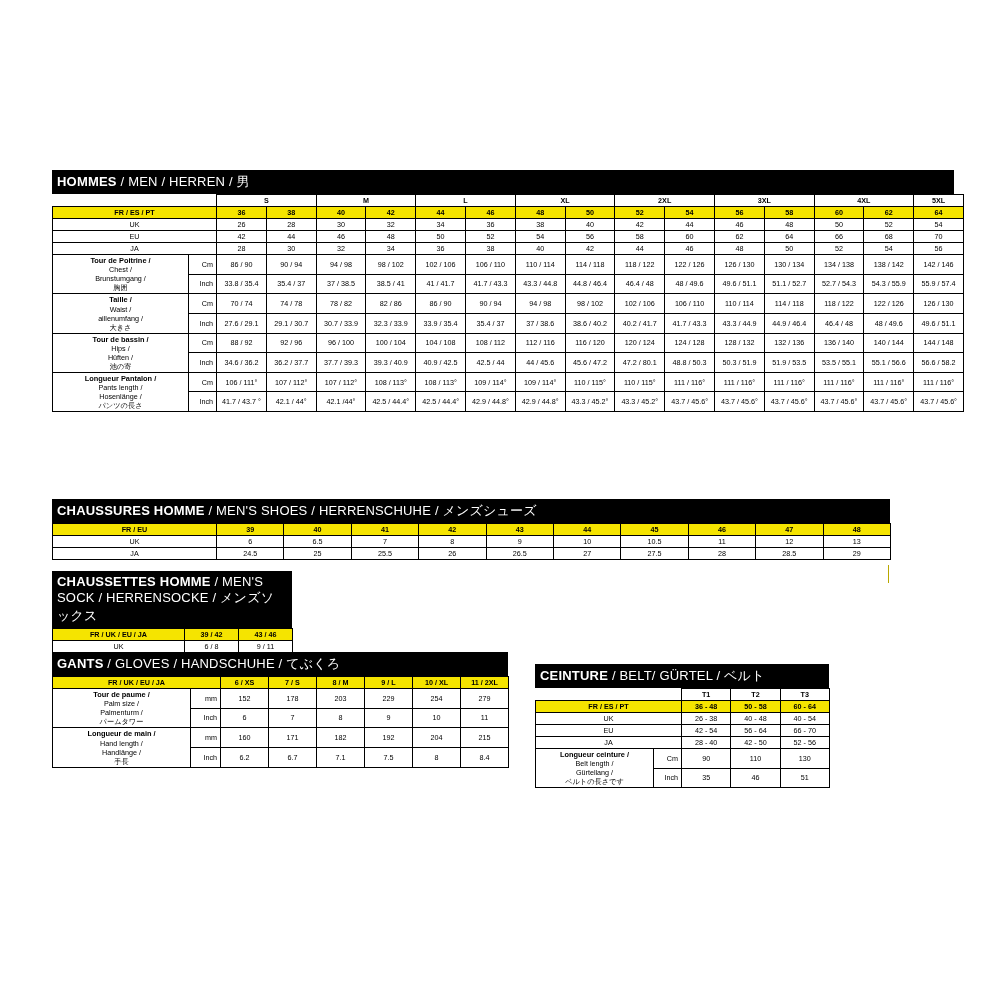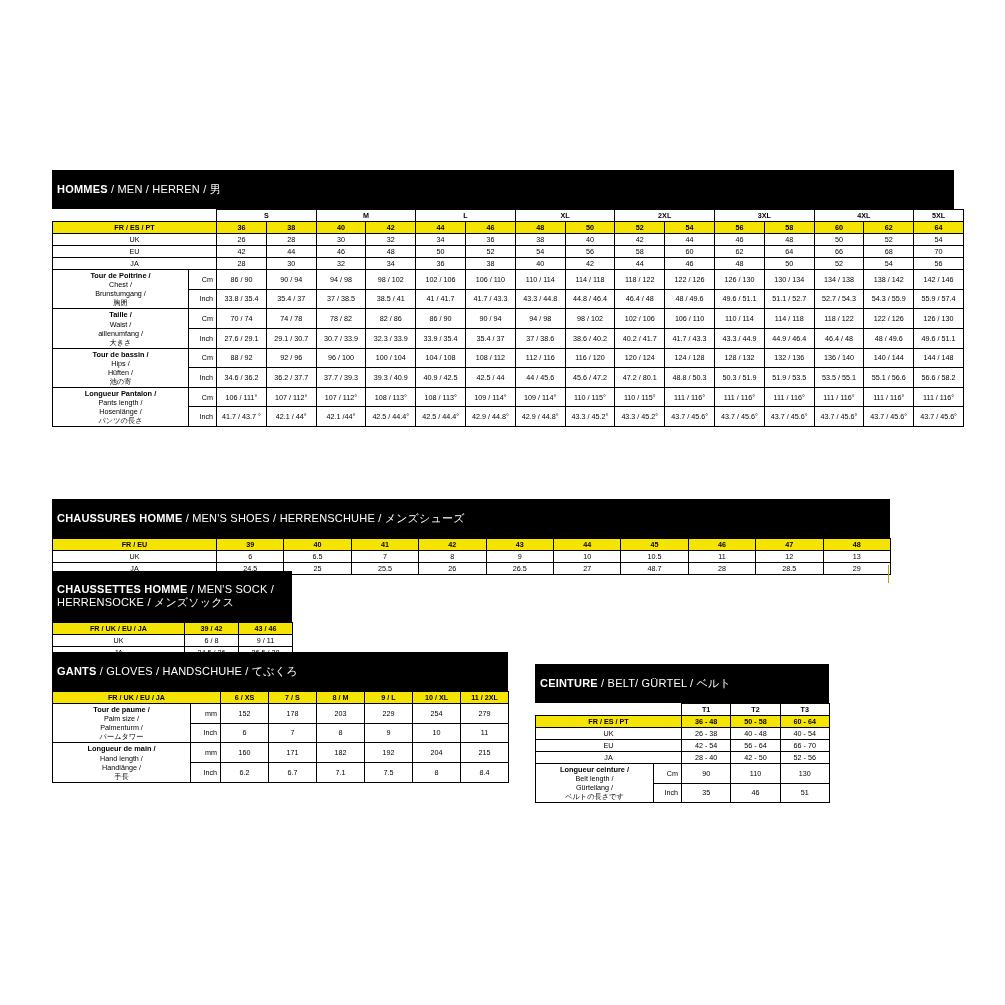--- a/index.html
+++ b/index.html
@@ -3,21 +3,21 @@
 <meta charset="utf-8">
 <style>
   html,body{margin:0;padding:0;background:#fff;}
   body{width:1005px;height:1005px;font-family:"Liberation Sans",sans-serif;color:#000;}
   .page{position:relative;width:1005px;height:1005px;}
 
   table{border-collapse:collapse;}
   .tbl{table-layout:fixed;}
   .tbl td,.tbl th{border:1px solid #000;font-size:7.2px;padding:1px 3px;vertical-align:middle;white-space:nowrap;}
 
-  .banner{background:#000;color:#fff;font-size:11px;padding:12px 5px;letter-spacing:.2px;}
+  .banner{background:#000;color:#fff;font-size:13px;padding:3px 5px;letter-spacing:.2px;}
   .banner b{font-weight:bold;}
   .banner span{font-weight:normal;}
 
   .yellow{background:#f5e400;font-weight:bold;}
   .cell-c{text-align:center;}
   .cell-l{text-align:center;}
   .hdr-size{background:#fff;font-weight:bold;text-align:center;font-size:7.6px;}
   .rowlabel{font-size:7px;line-height:1.25;text-align:center;}
   .rowlabel b{font-size:7.4px;}
   .unit{text-align:right;font-size:6.8px;}
@@ -336,21 +336,21 @@
             <td class=" cell-c">13</td>
           </tr>
           <tr>
             <td class=" cell-l">JA</td>
             <td class=" cell-c">24.5</td>
             <td class=" cell-c">25</td>
             <td class=" cell-c">25.5</td>
             <td class=" cell-c">26</td>
             <td class=" cell-c">26.5</td>
             <td class=" cell-c">27</td>
-            <td class=" cell-c">48.7</td>
+            <td class=" cell-c">27.5</td>
             <td class=" cell-c">28</td>
             <td class=" cell-c">28.5</td>
             <td class=" cell-c">29</td>
           </tr>
         </tbody>
     </table>
   </div>
 
   <div id="socks-block">
     <div class="banner">

